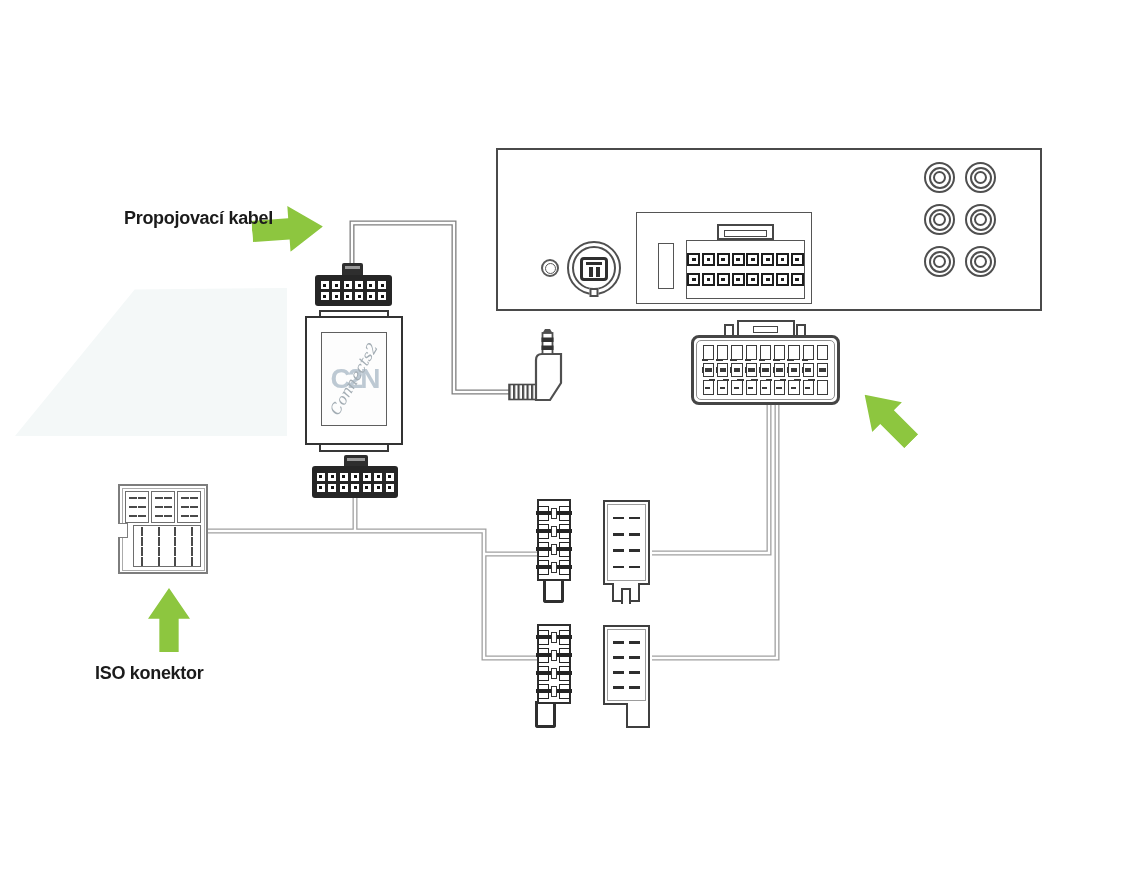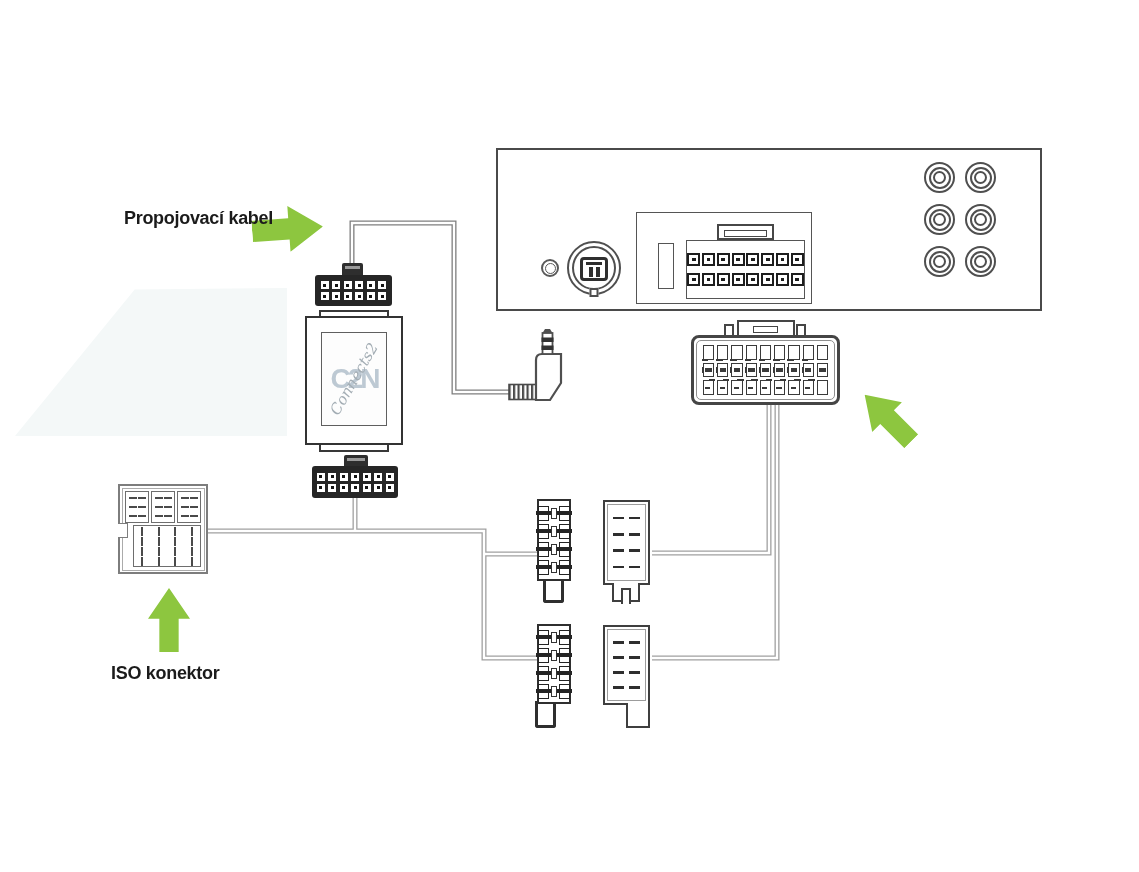--- a/index.html
+++ b/index.html
@@ -13,21 +13,21 @@
              clip-path:polygon(0 100%, 44% 1%, 100% 0, 100% 100%); }
 
   
   .wires { position:absolute; left:0; top:0; z-index:1; }
 
   
   .diagram-label { position:absolute; z-index:6; font-weight:bold; font-size:18px; color:#1b1b1b;
                    letter-spacing:-0.3px; white-space:nowrap; }
   .lbl-cable   { left:88px;  top:208px;margin-left:36px; }
   .lbl-harness { left:816px; top:455px; }
-  .lbl-iso     { left:111px; top:663px; }
+  .lbl-iso     { left:95px; top:663px; }
 
   
   .arrow { position:absolute; z-index:6; background:var(--accent,#8dc63f);
            clip-path:polygon(0 27%, 52% 27%, 52% 0, 100% 50%, 52% 100%, 52% 73%, 0 73%); }
   .arrow-right  { left:252px; top:206px; width:71px; height:46px; transform:rotate(-4deg); }
   .arrow-upleft { left:855px; top:397px; width:66px; height:42px; transform:rotate(-135deg); }
   .arrow-up     { left:137px; top:599px; width:64px; height:42px; transform:rotate(-90deg); }
 
   
   .radio { left:496px; top:148px; width:546px; height:163px; border:2px solid #4a4a4a; background:#fff; z-index:2; }

